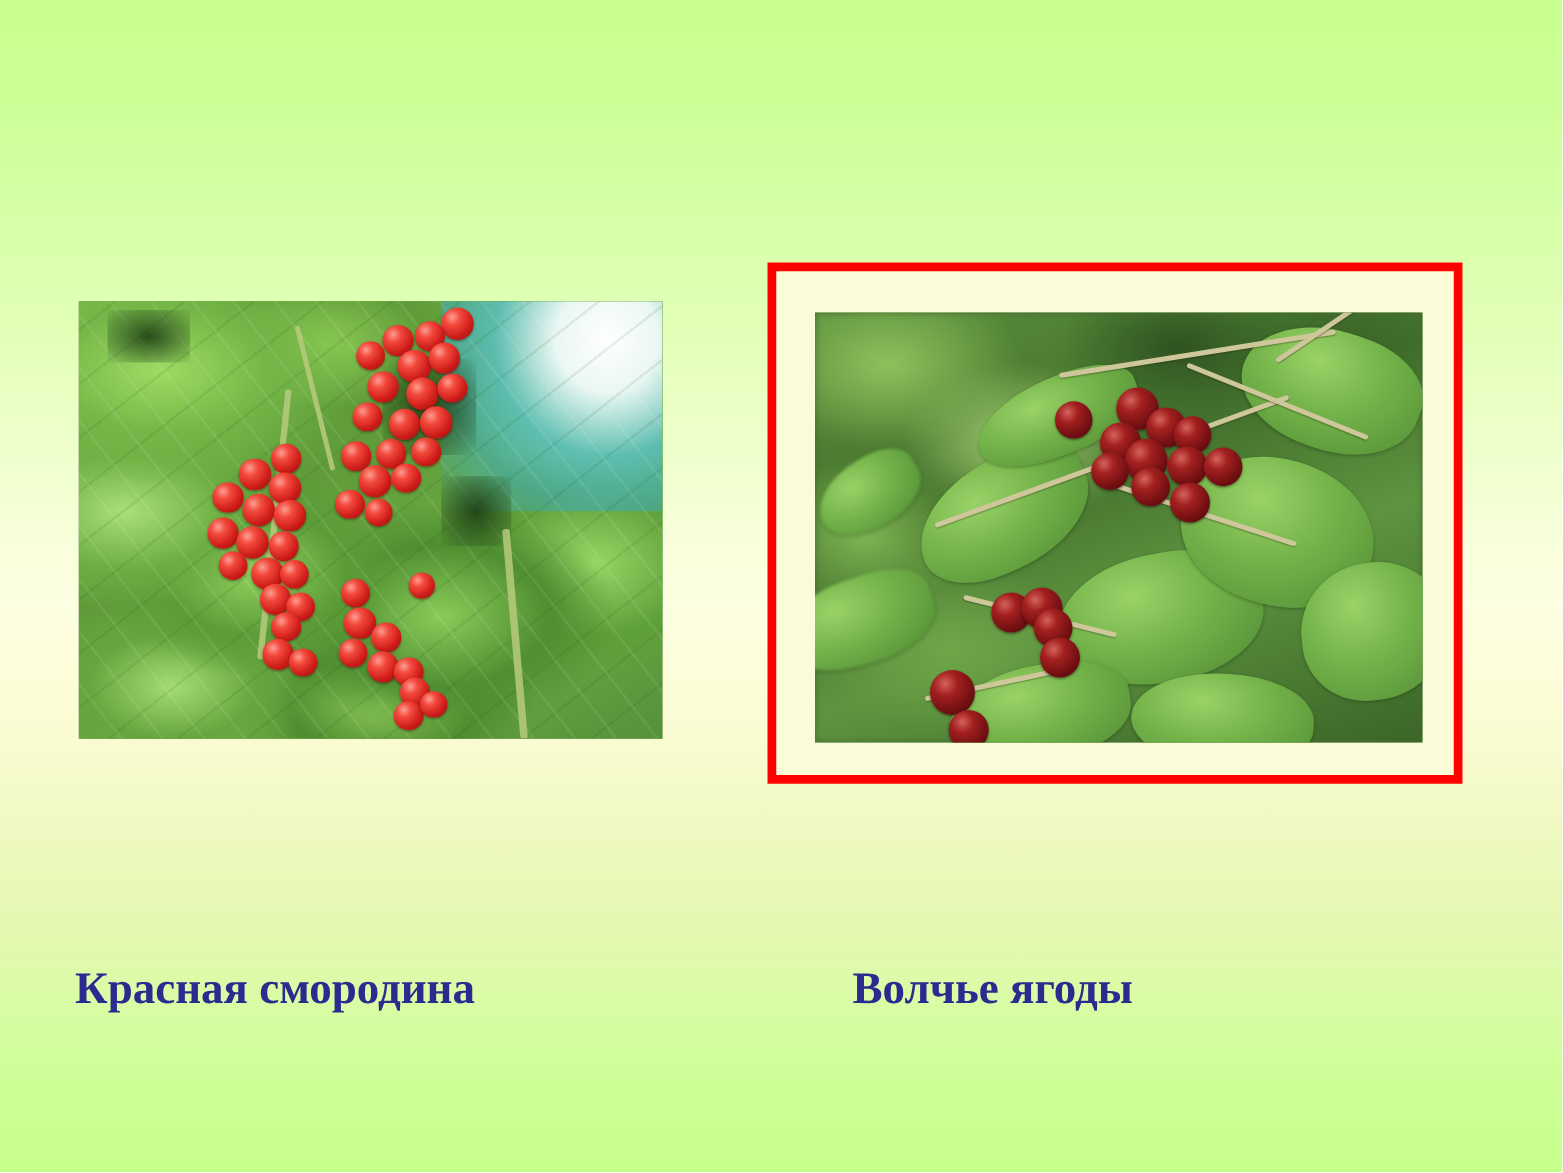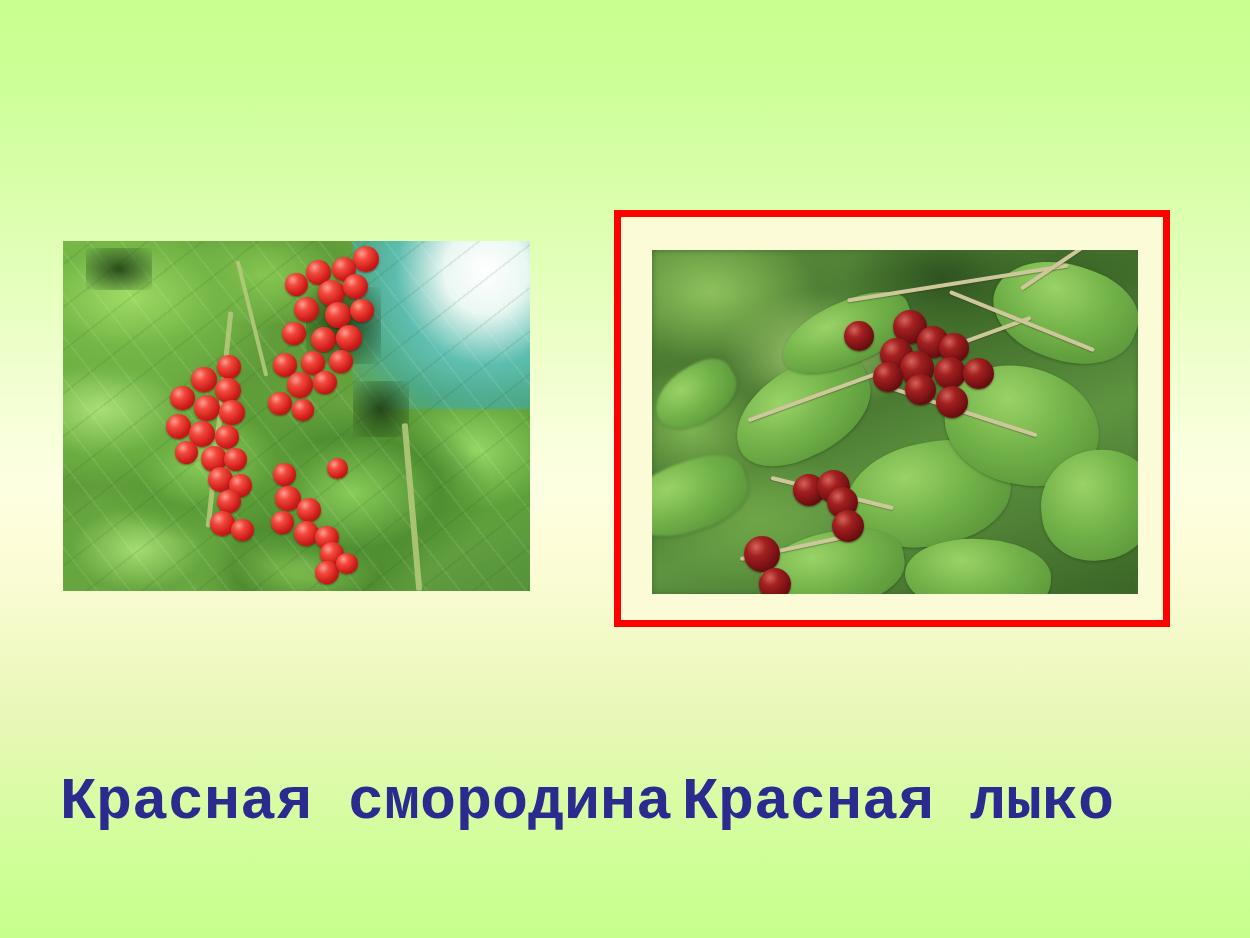--- a/index.html
+++ b/index.html
@@ -159,26 +159,26 @@
   #photo-wolfbane .twig {
     position: absolute;
     background: #cdc79a;
     border-radius: 2px;
     box-shadow: 0 1px 1px rgba(40,40,20,0.35);
   }
 
   
   .caption {
     position: absolute;
-    font-size: 60px;
+    font-size: 36px;
     font-weight: bold;
     color: #2b2b8f;
     white-space: nowrap;
     line-height: 1;
-    font-family: Liberation Mono, monospace;
+    font-family: Liberation Serif, serif;
   }
   #caption-currant  { left: 60px;  top: 772px; }
   #caption-wolfbane { left: 682px; top: 772px; }
 </style>
 </head>
 <body>
 
 <div id="slide">
 
 
@@ -287,15 +287,15 @@
       <div class="berry dark" style="left:34.0%;top:64.0%;width:6.8%;height:9.6%;"></div>
       <div class="berry dark" style="left:36.0%;top:69.0%;width:6.4%;height:9.0%;"></div>
       <div class="berry dark" style="left:37.0%;top:75.5%;width:6.6%;height:9.3%;"></div>
       <div class="berry dark" style="left:19.0%;top:83.0%;width:7.4%;height:10.5%;"></div>
       <div class="berry dark" style="left:22.0%;top:92.5%;width:6.6%;height:9.3%;"></div>
     </div>
   </div>
 
   <div id="caption-currant" class="caption">Красная смородина</div>
 
-  <div id="caption-wolfbane" class="caption">Красная лыко</div>
+  <div id="caption-wolfbane" class="caption">Волчье ягоды</div>
 
 </div>
 
 </body></html>

